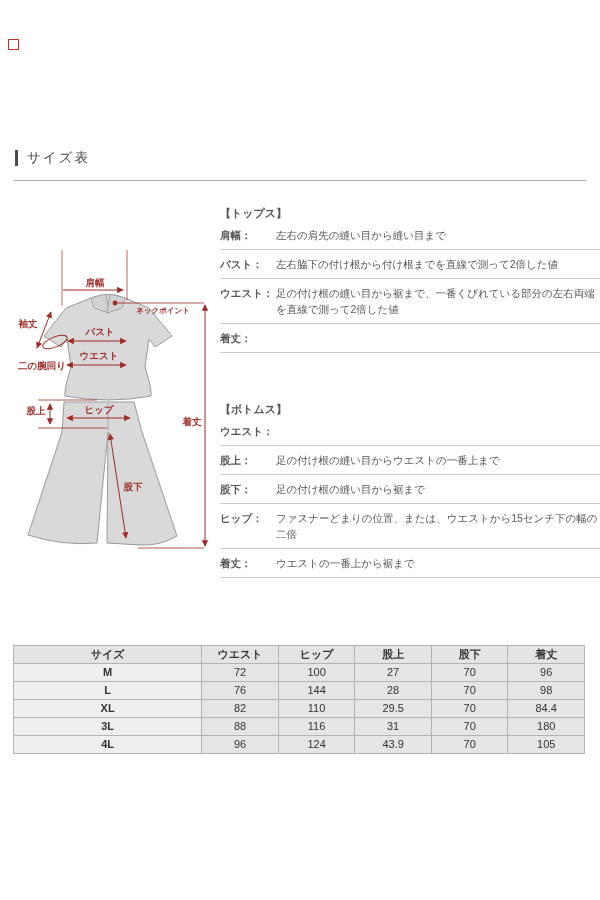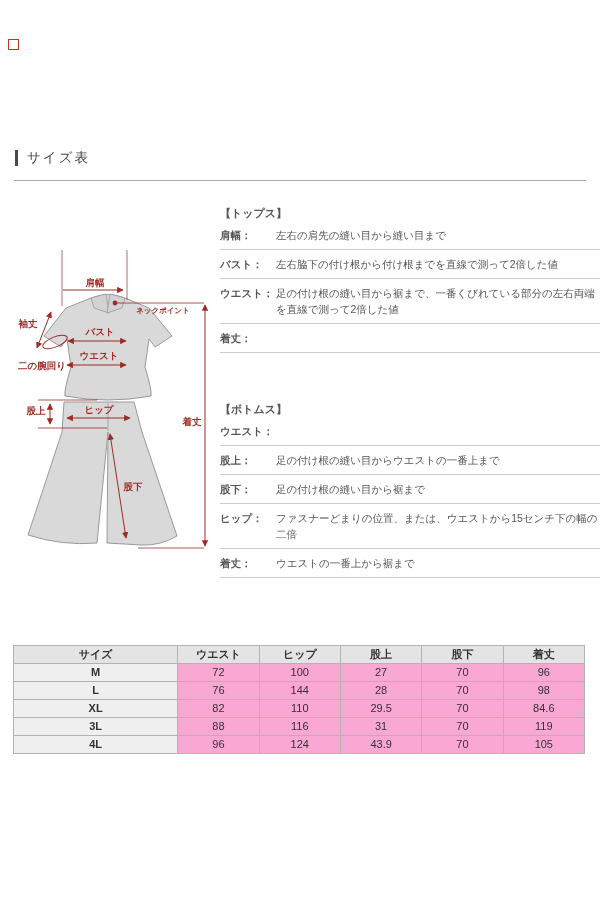--- a/index.html
+++ b/index.html
@@ -29,24 +29,24 @@
   .def-row { display:flex; padding:6px 0; border-bottom:1px solid #ccc; }
   .def-row .term { flex:0 0 56px; font-weight:bold; }
   .def-row .def  { flex:1; }
   .red-dot { color:#cc0000; }
 
   
   .size-table { position:absolute; left:13px; top:645px; width:572px;
                 border-collapse:collapse; font-size:11px; color:#333;
                 table-layout:fixed; }
   .size-table th, .size-table td { border:1px solid #b3b3b3; text-align:center;
-                padding:2px 0; height:13px; line-height:13px; }
+                padding:2px 12px; height:13px; line-height:13px; }
   .size-table thead th { background:#e4e4e4; font-weight:bold; }
   .size-table tbody th { background:#efefef; font-weight:bold; }
-  .size-table tbody td { background:#f9a8d4; }
+  .size-table tbody td { background:#e5e5e5; }
   .col-size { width:28.6%; }
 </style>
 </head>
 <body>
 
 <div class="page">
 
   <div class="broken-img"></div>
 
   <div class="size-title">
@@ -179,29 +179,29 @@
         <td>28</td>
         <td>70</td>
         <td>98</td>
       </tr>
       <tr>
         <th>XL</th>
         <td>82</td>
         <td>110</td>
         <td>29.5</td>
         <td>70</td>
-        <td>84.6</td>
+        <td>84.4</td>
       </tr>
       <tr>
         <th>3L</th>
         <td>88</td>
         <td>116</td>
         <td>31</td>
         <td>70</td>
-        <td>119</td>
+        <td>180</td>
       </tr>
       <tr>
         <th>4L</th>
         <td>96</td>
         <td>124</td>
         <td>43.9</td>
         <td>70</td>
         <td>105</td>
       </tr>
     </tbody>

